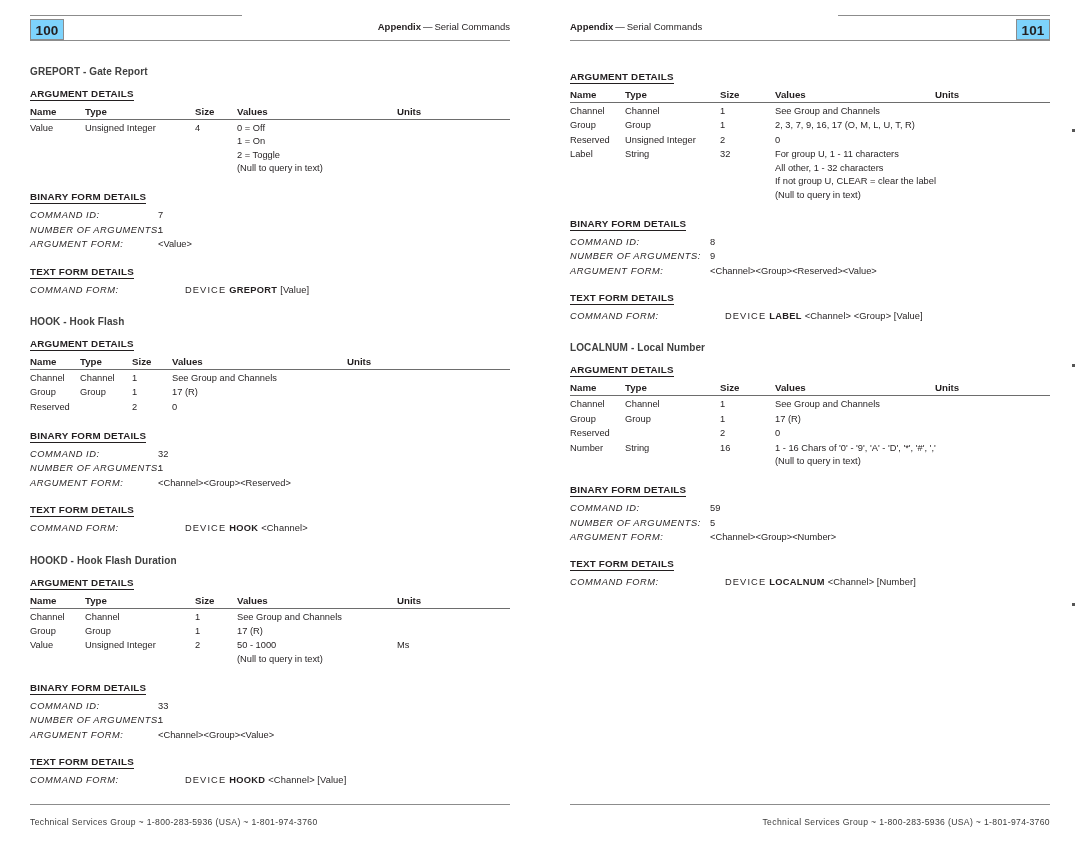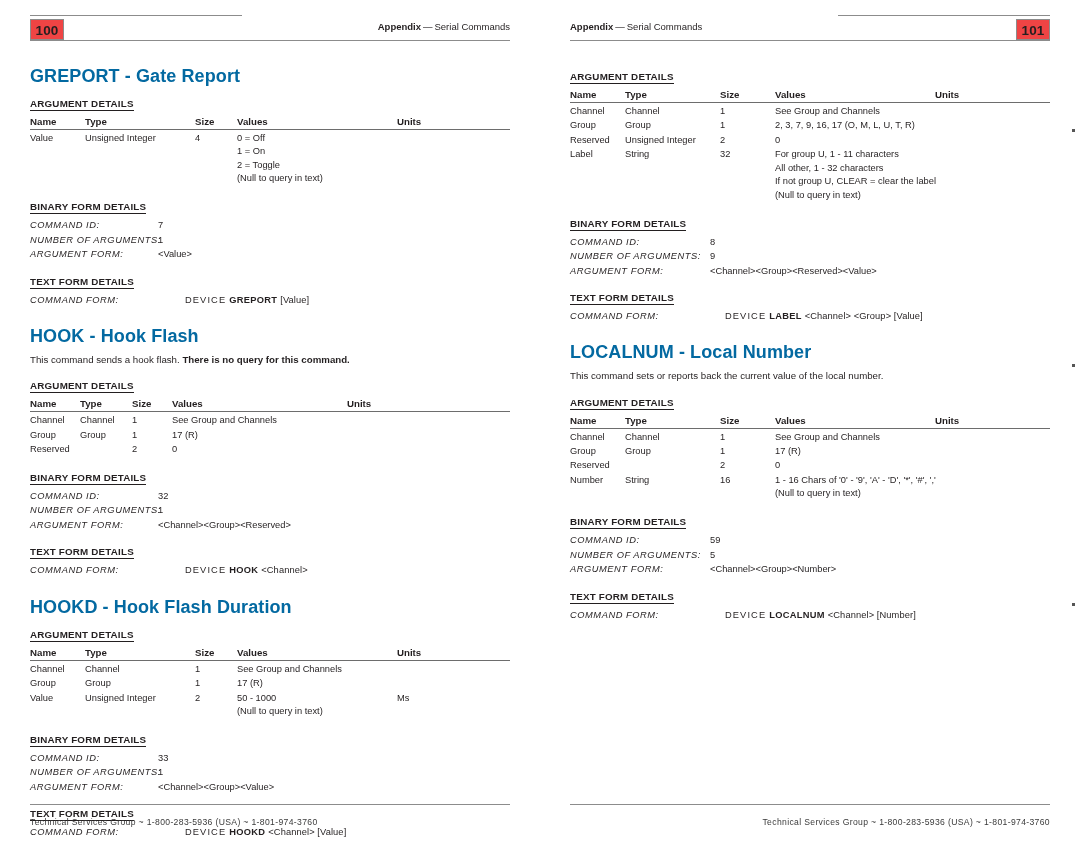--- a/index.html
+++ b/index.html
@@ -48,21 +48,21 @@
     right: 0;
     height: 1px;
     background: #8c8c8c;
     top: 30px;
   }
   .pagebox {
     position: absolute;
     top: 9px;
     width: 34px;
     height: 21px;
-    background: #ef4444;
+    background: #7dd3fc;
     border: 1px solid #8c8c8c;
     font-size: 13.5px;
     font-weight: bold;
     line-height: 21px;
     text-align: center;
     letter-spacing: 0.2px;
     color: #231f20;
     box-sizing: border-box;
   }
   .runhead-text {
@@ -81,25 +81,25 @@
   .page-left .runhead-text{ right: 0; }
   
   .page-right .pagebox      { right: 0; }
   .page-right .rule-top     { right: 0; width: 212px; }
   .page-right .runhead-text { left: 0; }
 
   
   .content { margin-top: 20px; }
 
   h2.cmd-title {
-    font-size: 18px;
+    font-size: 10px;
     font-weight: bold;
     margin: 0 0 6px 0;
     letter-spacing: 0.1px;
-    color: #0369a1;
+    color: #404040;
   }
 
   p.cmd-desc {
     font-size: 9.7px;
     margin: 0 0 9px 0;
     line-height: 1.35;
     color: #231f20;
   }
   p.cmd-desc b { font-weight: bold; }
 
@@ -313,21 +313,20 @@
             <dt>COMMAND FORM:</dt>
             <dd class="cmdform"><span class="kw">DEVICE</span> <span class="cmdname">GREPORT</span> <span class="args">[Value]</span></dd>
           </div>
         </dl>
       </section>
 
       <div class="gap-md"></div>
 
       <section>
         <h2 class="cmd-title">HOOK - Hook Flash</h2>
-        <p class="cmd-desc"><span>This command sends a hook flash. </span><b>There is no query for this command.</b></p>
 
         <h3 class="section-head">ARGUMENT DETAILS</h3>
         <table class="arg-table cols-narrow">
           <colgroup>
               <col class="c-name">
               <col class="c-type">
               <col class="c-size">
               <col class="c-vals">
               <col class="c-units">
             </colgroup>
@@ -566,21 +565,20 @@
             <dt>COMMAND FORM:</dt>
             <dd class="cmdform"><span class="kw">DEVICE</span> <span class="cmdname">LABEL</span> <span class="args">&lt;Channel&gt; &lt;Group&gt; [Value]</span></dd>
           </div>
         </dl>
       </section>
 
       <div class="gap-md"></div>
 
       <section>
         <h2 class="cmd-title">LOCALNUM - Local Number</h2>
-        <p class="cmd-desc">This command sets or reports back the current value of the local number.</p>
 
         <h3 class="section-head">ARGUMENT DETAILS</h3>
         <table class="arg-table cols-label">
           <colgroup>
               <col class="c-name">
               <col class="c-type">
               <col class="c-size">
               <col class="c-vals">
               <col class="c-units">
             </colgroup>

